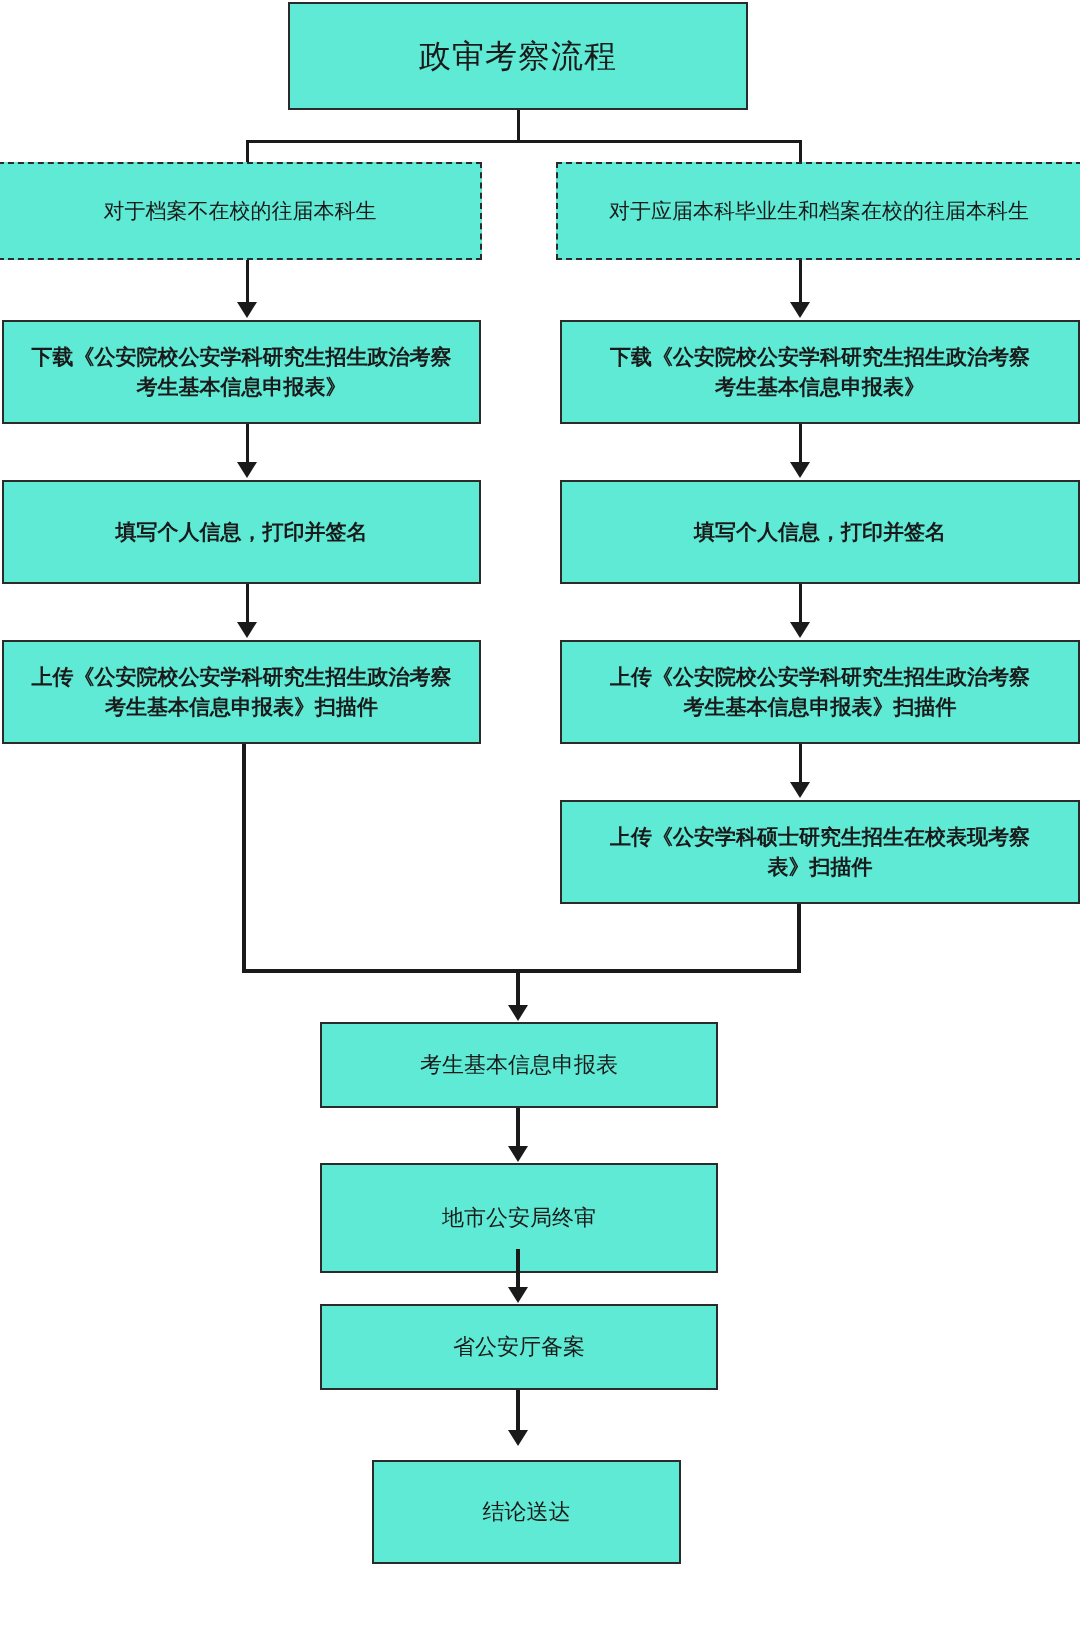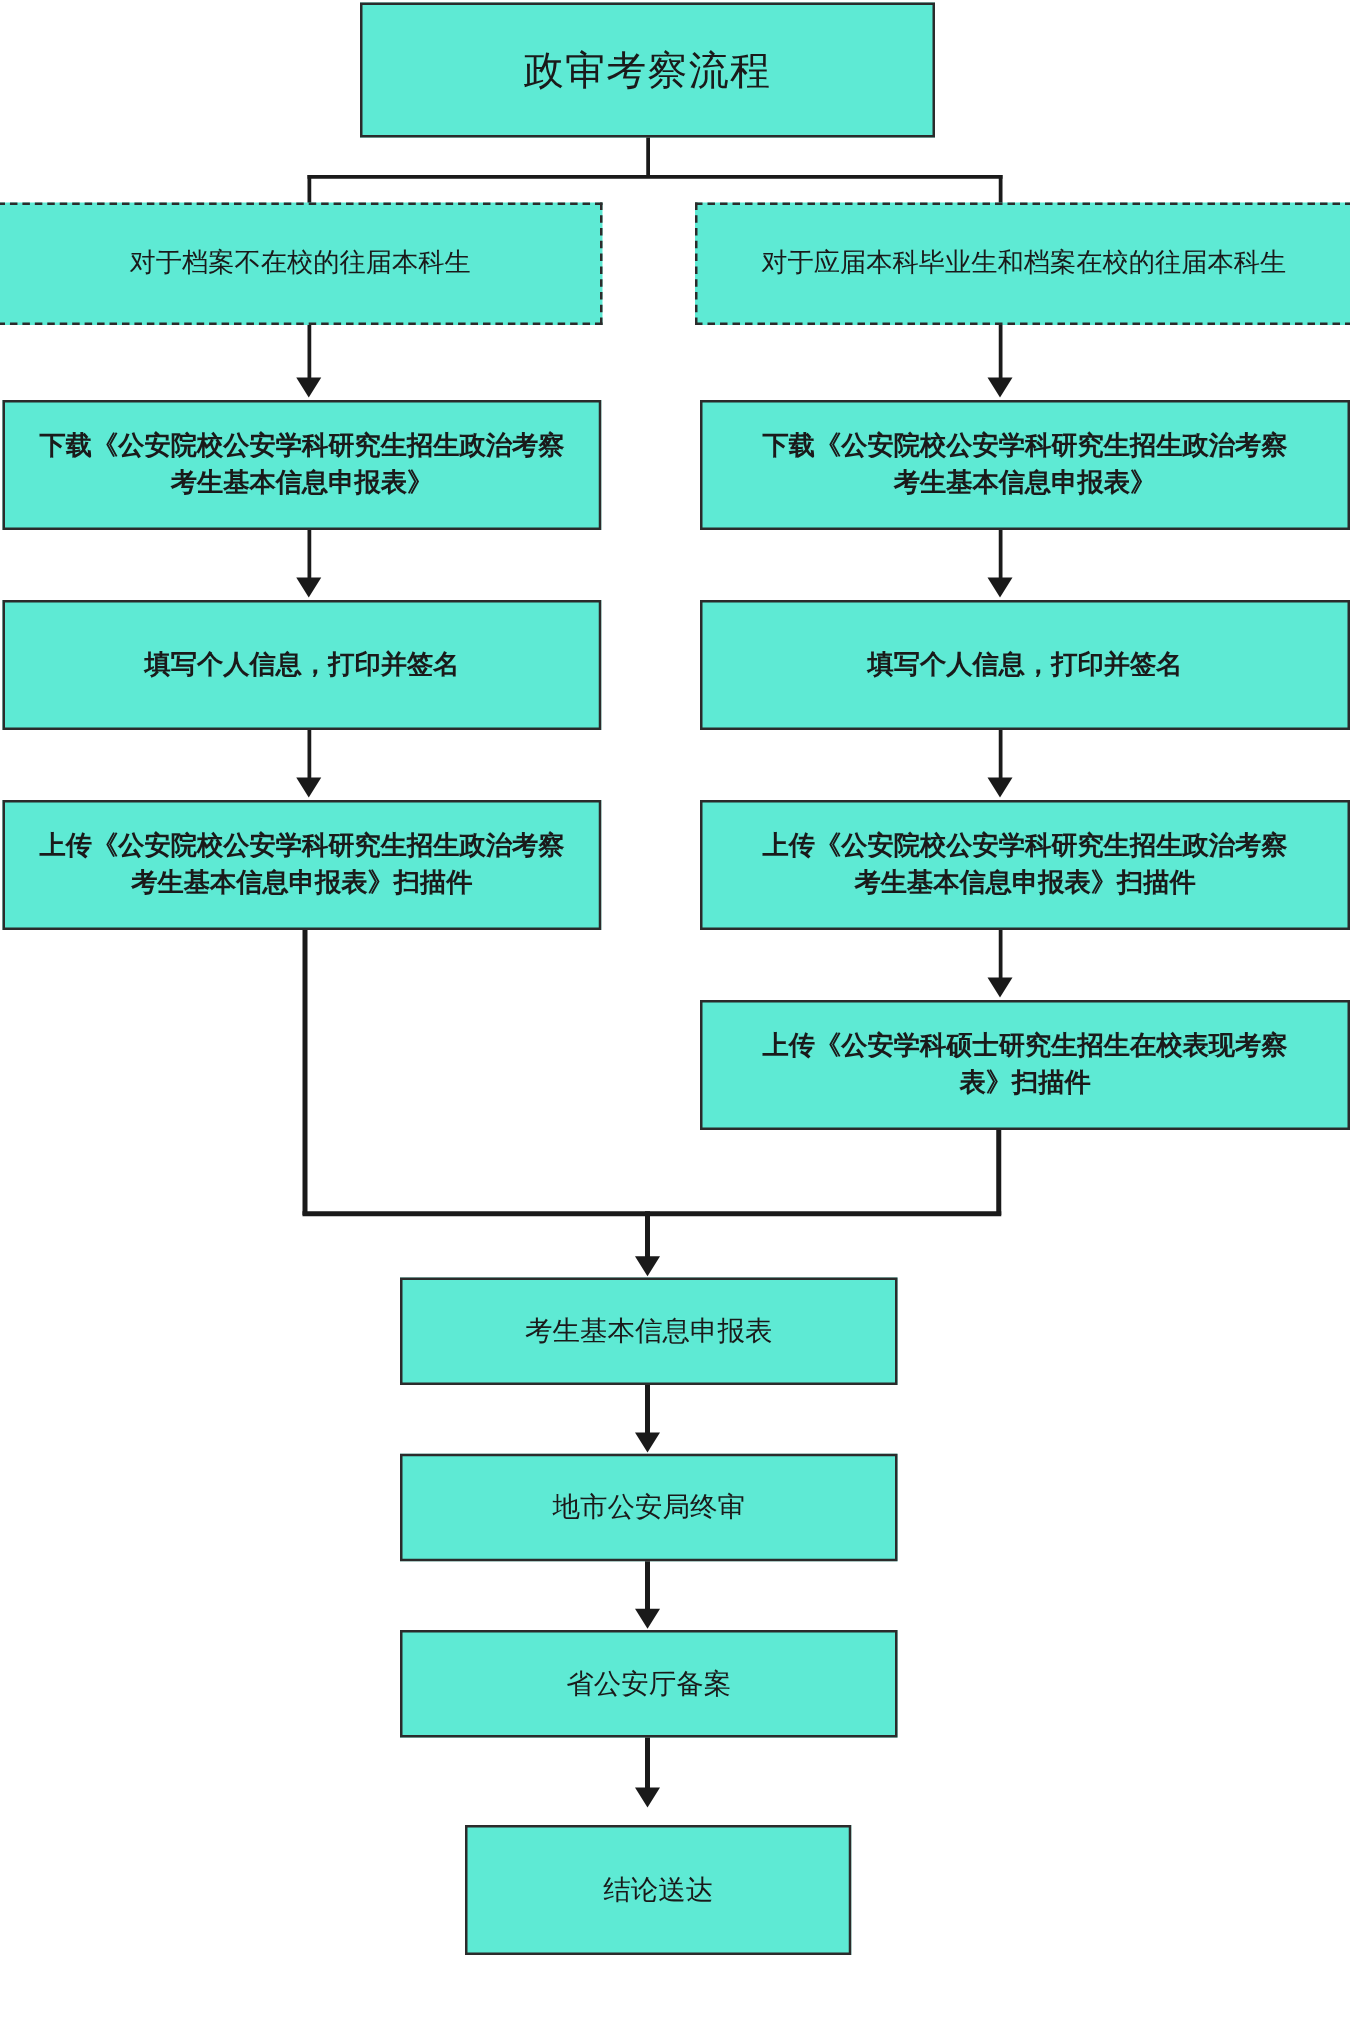--- a/index.html
+++ b/index.html
@@ -157,21 +157,21 @@
   <div class="vline" style="left:516px; top:969px; width:4px; height:40px;"></div>
   <div class="arrowhead" style="left:508px; top:1005px;"></div>
 
   <div class="node chain-node" style="left:320px; top:1022px; width:398px; height:86px;">
     <span class="txt">考生基本信息申报表</span>
   </div>
 
   <div class="vline" style="left:516px; top:1108px; width:4px; height:44px;"></div>
   <div class="arrowhead" style="left:508px; top:1146px;"></div>
 
-  <div class="node chain-node" style="left:320px; top:1163px; width:398px; height:86px;">
+  <div class="node chain-node" style="left:320px; top:1163px; width:398px; height:110px;">
     <span class="txt">地市公安局终审</span>
   </div>
 
   <div class="vline" style="left:516px; top:1249px; width:4px; height:44px;"></div>
   <div class="arrowhead" style="left:508px; top:1287px;"></div>
 
   <div class="node chain-node" style="left:320px; top:1304px; width:398px; height:86px;">
     <span class="txt">省公安厅备案</span>
   </div>
 

